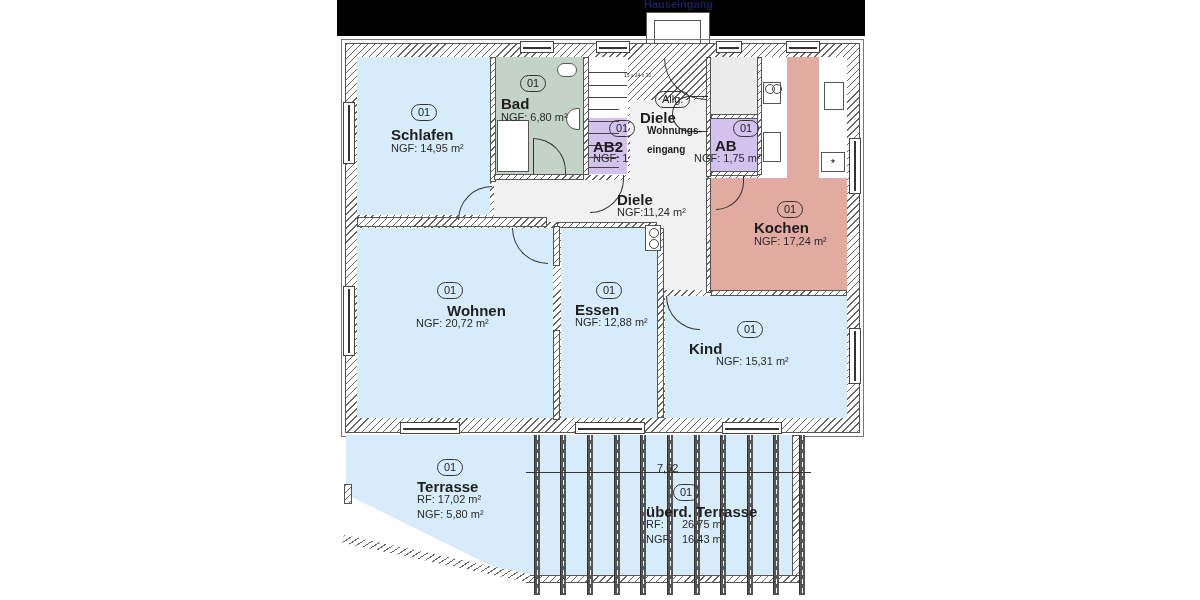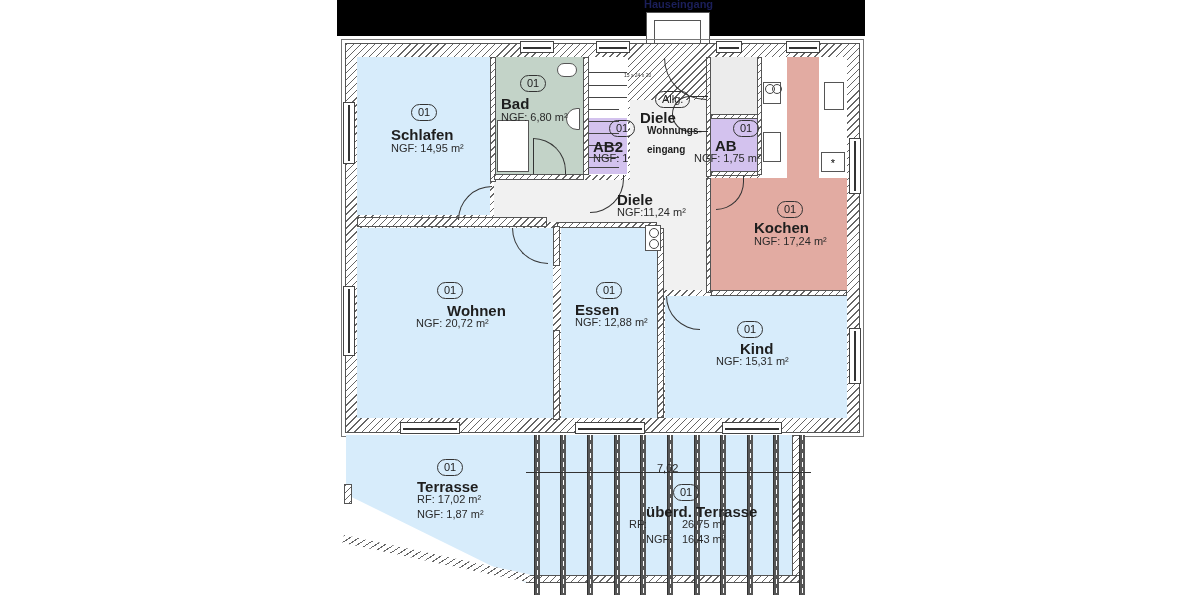--- a/index.html
+++ b/index.html
@@ -186,27 +186,27 @@
 
   <div class="tag" style="left:437px; top:282px;">01</div>
   <div class="rname" style="left:416px; top:302px;margin-left:31px;">Wohnen</div>
   <div class="rarea" style="left:416px; top:317px;">NGF: 20,72 m²</div>
 
   <div class="tag" style="left:596px; top:282px;">01</div>
   <div class="rname" style="left:575px; top:301px;">Essen</div>
   <div class="rarea" style="left:575px; top:316px;">NGF: 12,88 m²</div>
 
   <div class="tag" style="left:737px; top:321px;">01</div>
-  <div class="rname" style="left:740px; top:340px;">Kind</div>
+  <div class="rname" style="left:689px; top:340px;">Kind</div>
   <div class="rarea" style="left:716px; top:355px;">NGF: 15,31 m²</div>
 
   <div class="tag" style="left:437px; top:459px;">01</div>
   <div class="rname" style="left:417px; top:478px;">Terrasse</div>
   <div class="rarea" style="left:417px; top:493px;">RF:  17,02 m²</div>
-  <div class="rarea" style="left:417px; top:508px;">NGF: 1,87 m²</div>
+  <div class="rarea" style="left:417px; top:508px;">NGF: 5,80 m²</div>
 
   <div class="tag" style="left:673px; top:484px;">01</div>
   <div class="rname" style="left:646px; top:503px;">überd. Terrasse</div>
-  <div class="rarea" style="left:629px; top:518px;">RF:</div>
+  <div class="rarea" style="left:646px; top:518px;">RF:</div>
   <div class="rarea" style="left:682px; top:518px;">26,75 m²</div>
   <div class="rarea" style="left:646px; top:533px;">NGF:</div>
   <div class="rarea" style="left:682px; top:533px;">16,43 m²</div>
 </div>
 
 </body></html>

